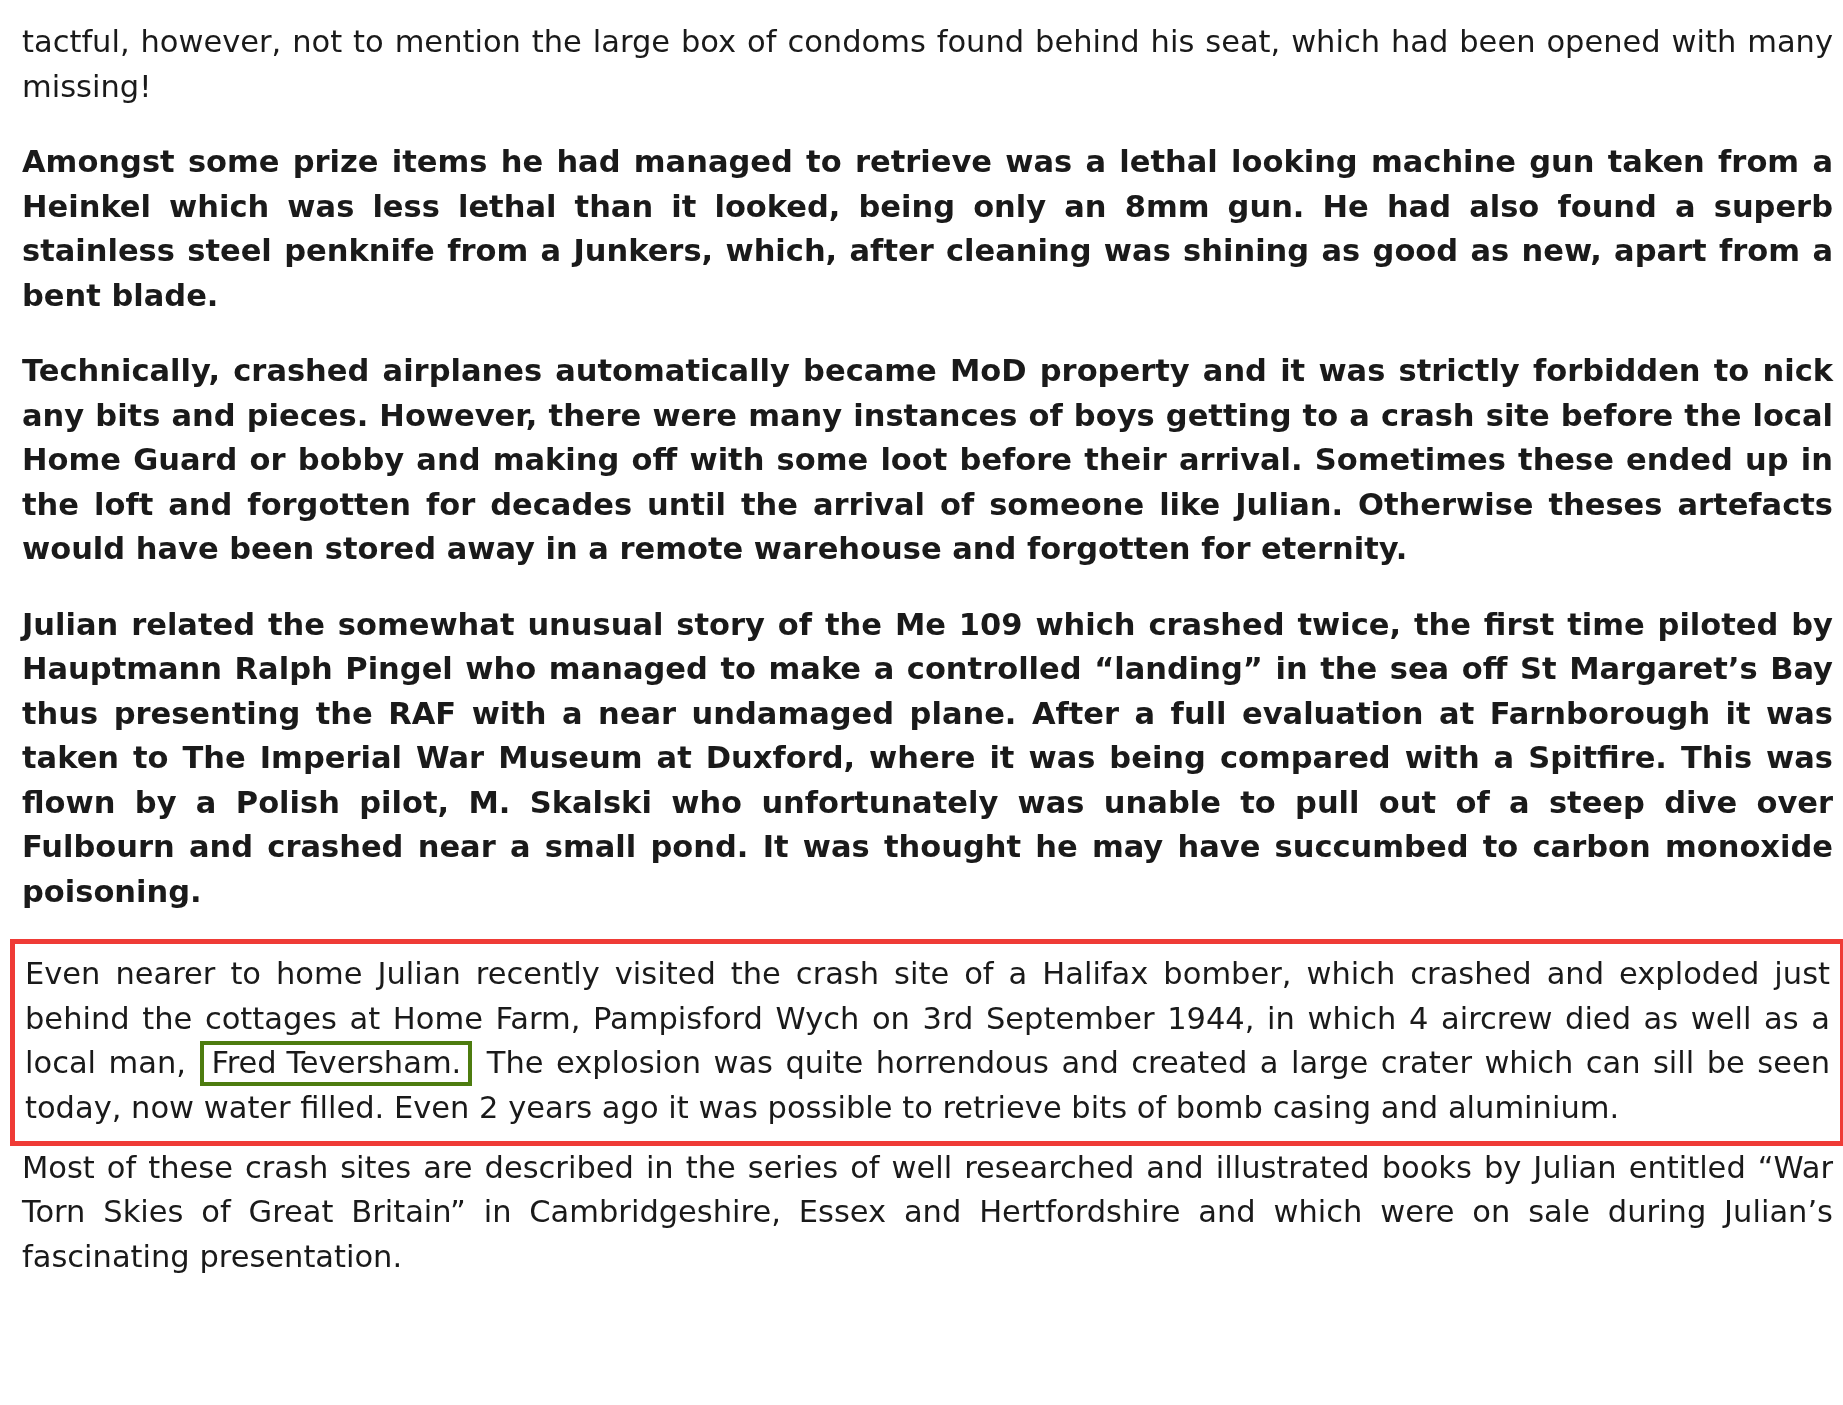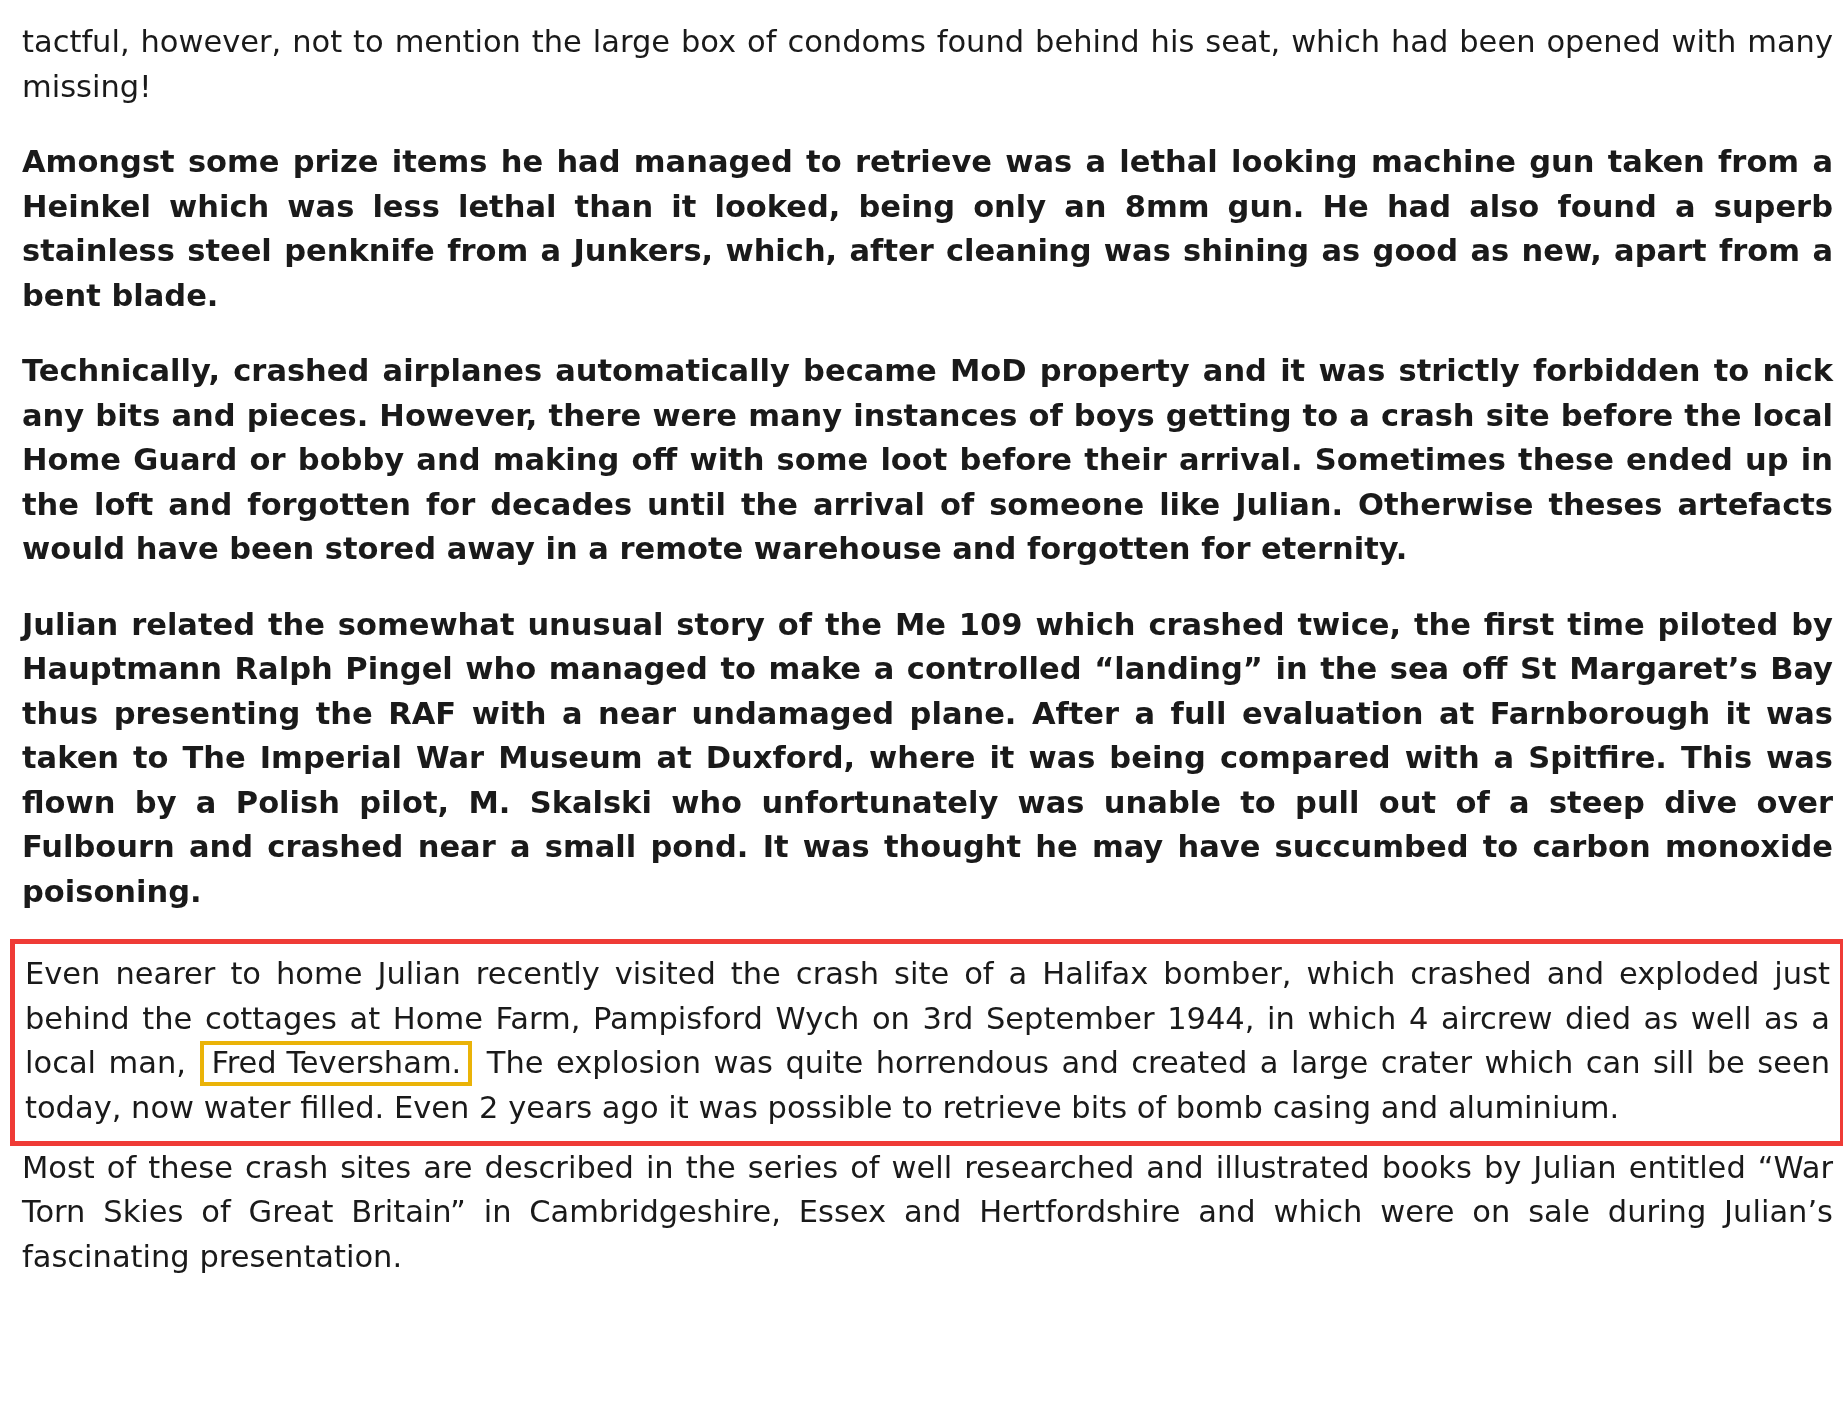--- a/index.html
+++ b/index.html
@@ -47,21 +47,21 @@
     margin-top: 25px;
     margin-left: -12px;
     margin-right: -12px;
   }
   .redbox p.para {
     text-align: justify;
   }
   
   .bluebox {
     display: inline-block;
-    border: 4px solid #eab308;
+    border: 4px solid #4d7c0f;
     padding: 0px 7px 1px 7px;
     margin: 0 2px;
     line-height: 36px;
     box-sizing: border-box;
     white-space: nowrap;
   }
   .after-box {
     margin-top: 27px;
   }
   .no-justify {

